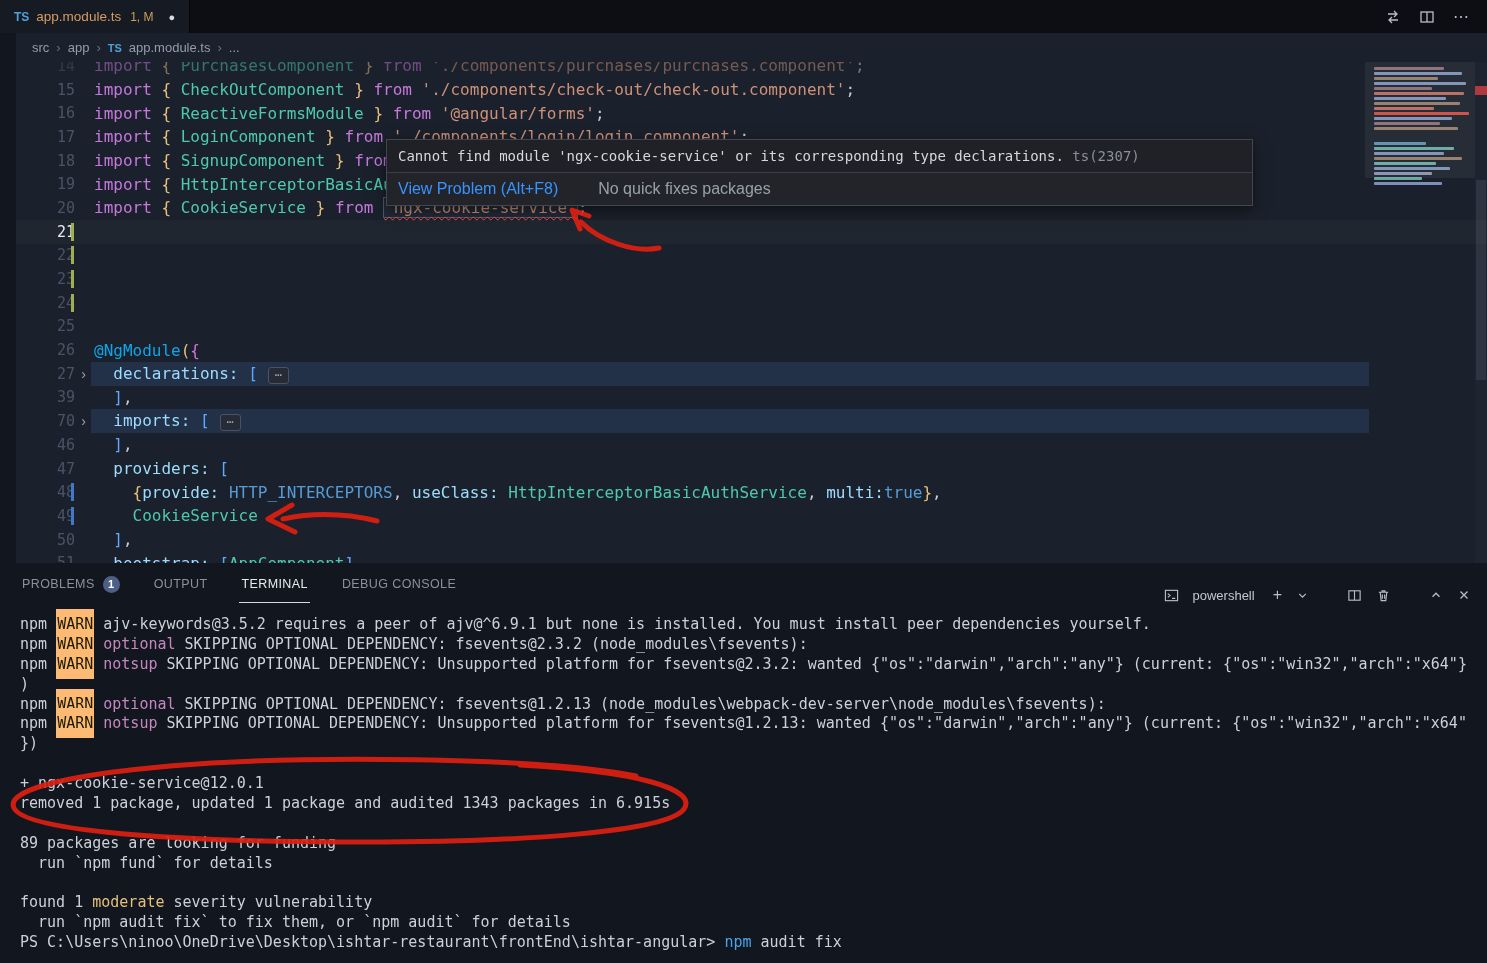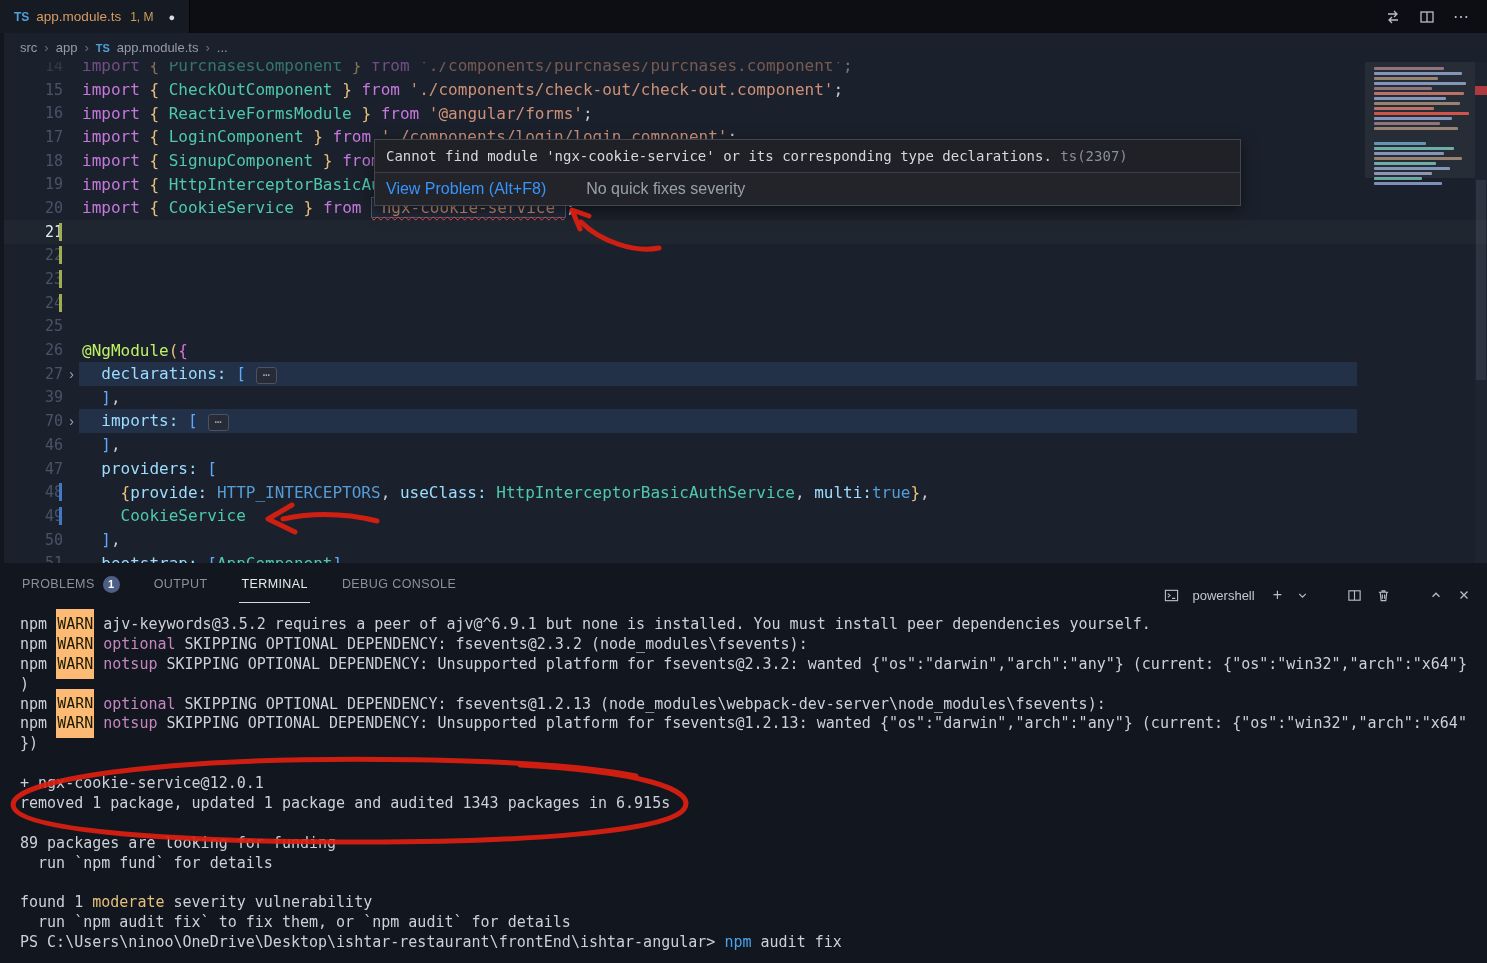--- a/index.html
+++ b/index.html
@@ -14,21 +14,21 @@
          background:#161a23; border-right:1px solid #05060a; cursor:pointer; }
   .ts-ic { color:#4f9fd8; font-weight:bold; font-size:12px; }
   .tab-title { color:#d79b63; font-size:13.5px; }
   .tab-deco { color:#c9a05c; font-size:12px; margin-left:2px; }
   .tab-dot { color:#d8dce3; font-size:11px; margin-left:8px; }
   .tb-right { margin-left:auto; display:flex; align-items:center; gap:18px; padding-right:18px; }
   .tb-right svg, .pctl svg { display:block; }
   .glyph-ic { color:#b8bec8; font-size:16px; line-height:16px; }
 
   
-  .editor-region { position:absolute; top:33px; left:4px; right:0; height:530px; background:#1b212c; }
+  .editor-region { position:absolute; top:33px; left:16px; right:0; height:530px; background:#1b212c; }
   .breadcrumb { height:29px; display:flex; align-items:center; gap:7px; padding-left:16px;
                 font-size:13px; color:#959ca9; }
   .breadcrumb .sep { color:#69707e; font-size:13px; }
   .breadcrumb .ts-ic { font-size:11px; }
   .viewport { position:relative; height:501px; overflow:hidden; }
   .code-scroll { position:absolute; top:-8px; left:0; right:0; }
 
   .crow { position:relative; height:23.7px; display:flex; align-items:center; }
   .crow.dim { opacity:.5; }
   .crow.band::before { content:""; position:absolute; left:75px; width:1278px; top:0; height:100%;
@@ -45,21 +45,21 @@
   .ctext { margin:0; font:16px "DejaVu Sans Mono",monospace; white-space:pre; position:relative; color:#c7ccd6; }
 
   .tk-kw { color:#c678dd; }
   .tk-cls { color:#4ec9b0; }
   .tk-str { color:#ce9178; }
   .tk-strerr { color:#ce9178; border:1px solid #4d5b73; background:rgba(90,110,150,.12);
                text-decoration:underline wavy #f14c4c 1px; text-underline-offset:3px; }
   .tk-fg { color:#c7ccd6; }
   .tk-prop { color:#9cdcfe; }
   .tk-const { color:#569cd6; }
-  .tk-deco { color:#bef264; }
+  .tk-deco { color:#0ea5e9; }
   .tk-b1 { color:#e6c07b; }
   .tk-b2 { color:#d670d6; }
   .tk-b3 { color:#5fa8ff; }
   .fold-badge { display:inline-block; margin-left:10px; padding:0 6px; border:1px solid #4a5263;
                 border-radius:3px; color:#9ba3b2; background:#262b36; font-size:12px; line-height:15px; }
 
   
   .hover-tip { position:absolute; left:370px; top:77px; width:867px; z-index:30;
                background:#1f2126; border:1px solid #42464f; box-shadow:0 4px 14px rgba(0,0,0,.55);
                font:14px "DejaVu Sans Mono",monospace; }
@@ -310,21 +310,21 @@
           </div>
         </div>
 
       <div class="hover-tip">
         <div class="hover-msg">
           <span>Cannot find module 'ngx-cookie-service' or its corresponding type declarations.</span>
           <span class="hover-code"> </span><span class="hover-code">ts(2307)</span>
         </div>
         <div class="hover-actions">
           <span class="hover-link">View Problem (Alt+F8)</span>
-          <span class="hover-note">No quick fixes severity</span>
+          <span class="hover-note">No quick fixes packages</span>
         </div>
       </div>
 
       <div class="minimap" id="minimap">
           <div class="mm-bar" style="width: 70px; background: rgb(138, 107, 116);"></div>
           <div class="mm-bar" style="width: 88px; background: rgb(125, 143, 184);"></div>
           <div class="mm-bar" style="width: 64px; background: rgb(146, 123, 106);"></div>
           <div class="mm-bar" style="width: 92px; background: rgb(125, 143, 184);"></div>
           <div class="mm-bar" style="width: 58px; background: rgb(138, 107, 116);"></div>
           <div class="mm-bar" style="width: 90px; background: rgb(184, 106, 94);"></div>

